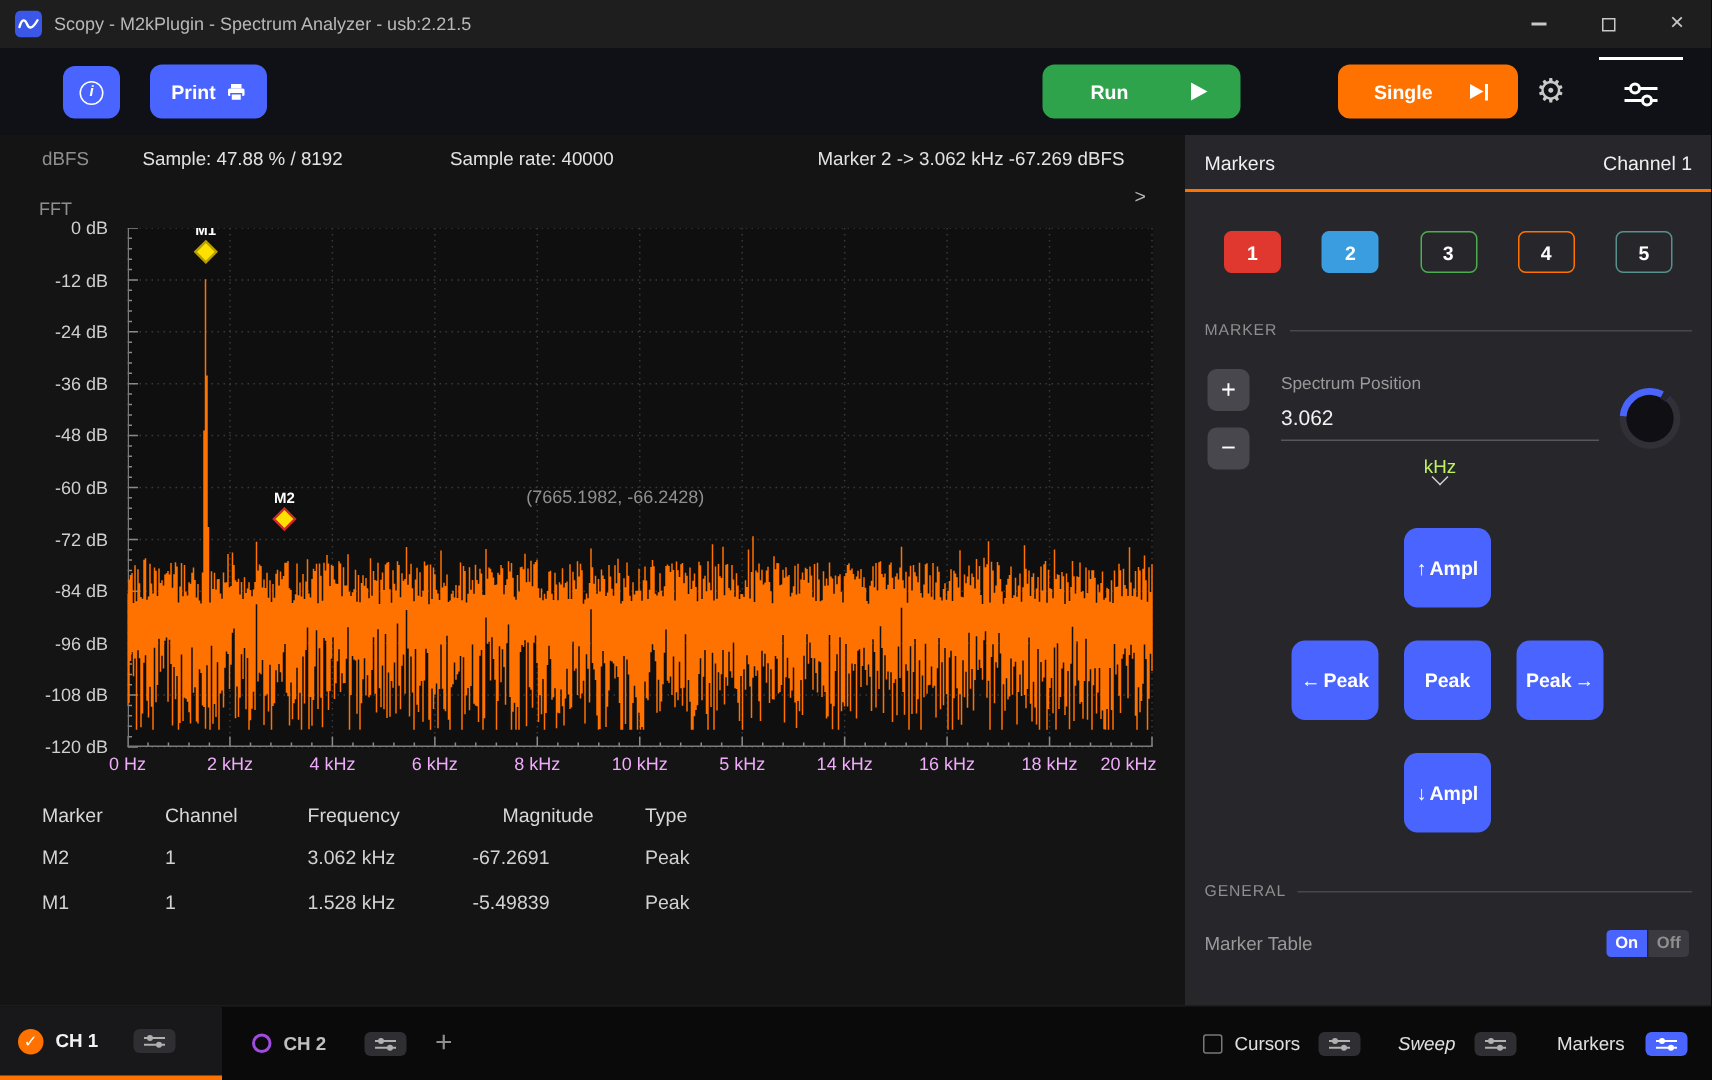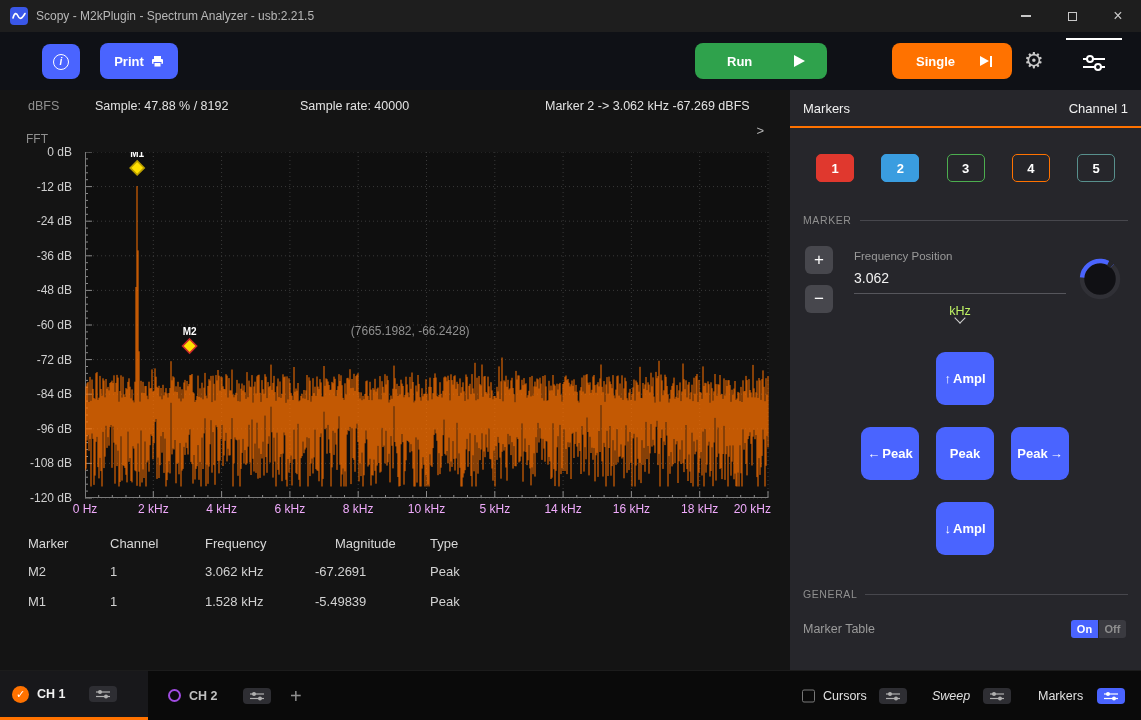--- a/index.html
+++ b/index.html
@@ -394,21 +394,21 @@
       </div>
 
       <div class="stepper">
         <button class="step-btn">
             <span>+</span>
           </button>
         <button class="step-btn">
             <span>−</span>
           </button>
       </div>
-      <span class="freq-label">Frequency Position</span>
+      <span class="freq-label">Spectrum Position</span>
       <div class="freq-value">3.062</div>
       <div class="unit-row">
         <span>kHz</span>
         <span class="dd-chevron"></span>
       </div>
       <div class="knob">
         <svg width="46" height="46" viewBox="0 0 46 46">
           <circle cx="23" cy="23" r="18" fill="#101014" stroke="#303036" stroke-width="4.5"></circle>
           <circle cx="23" cy="23" r="18" fill="none" stroke="#4a64ff" stroke-width="4.5" stroke-dasharray="40 73.1" transform="rotate(-175 23 23)"></circle>
           <circle cx="23" cy="23" r="18" fill="none" stroke="#26262b" stroke-width="6" stroke-dasharray="5 108.1" transform="rotate(-63 23 23)"></circle>

